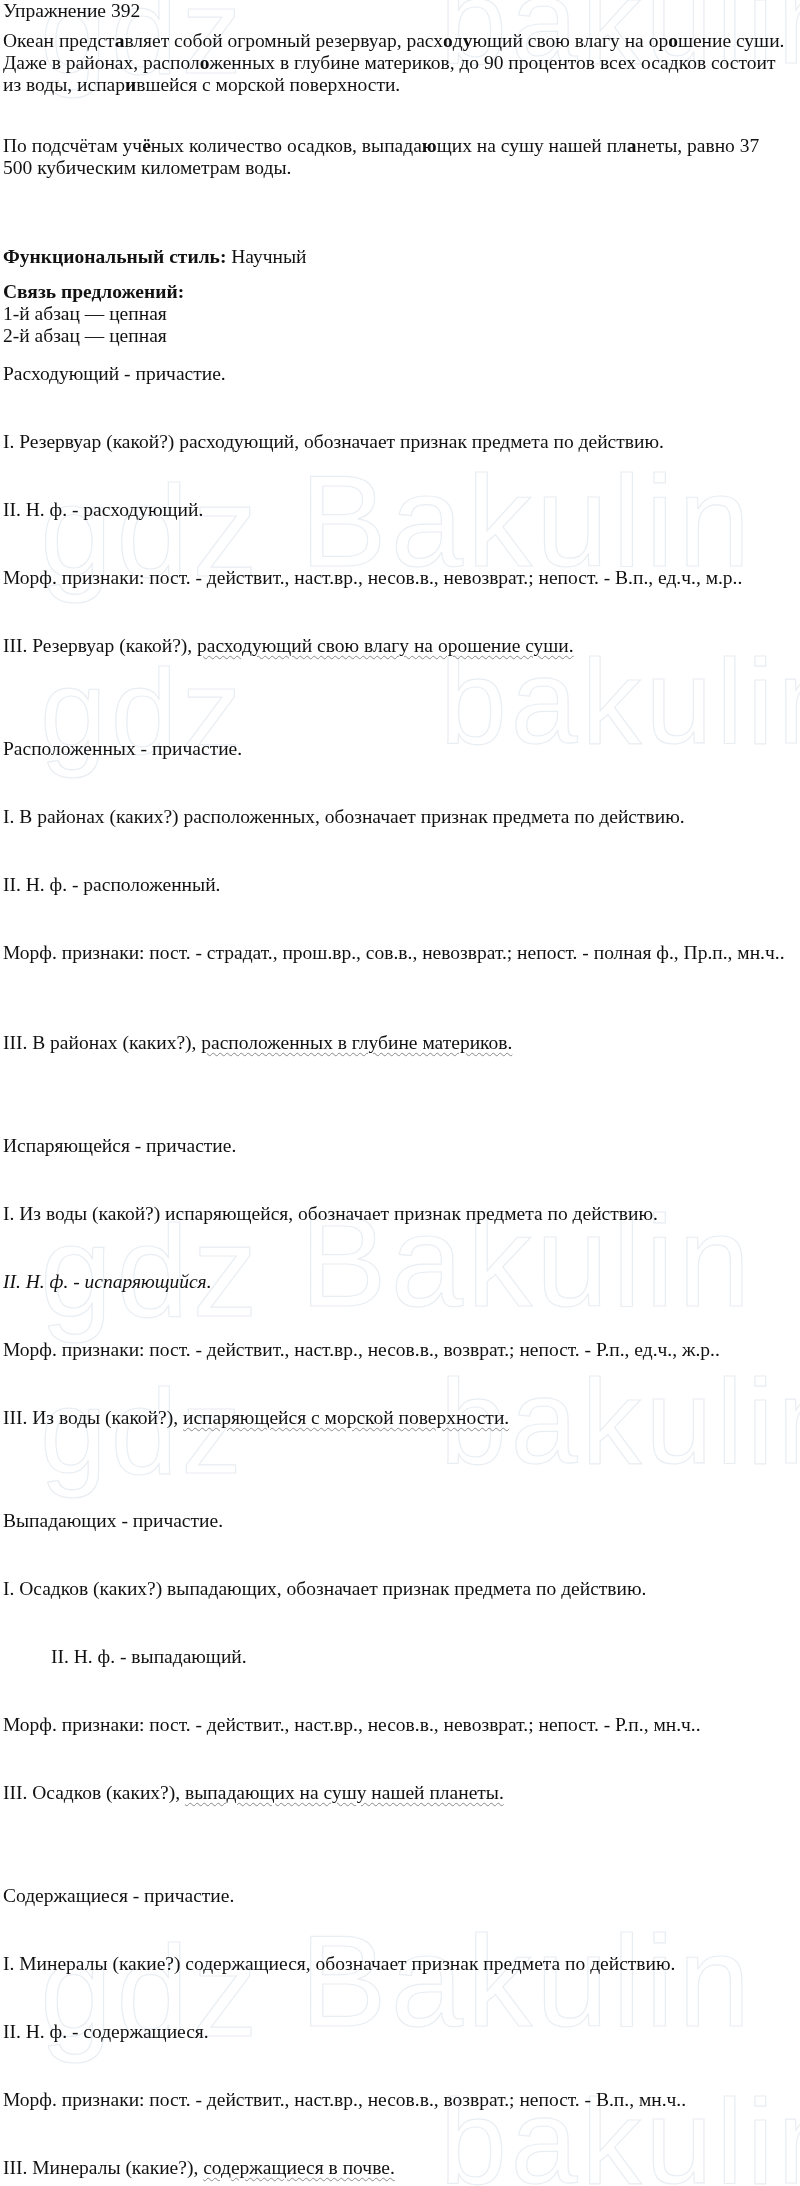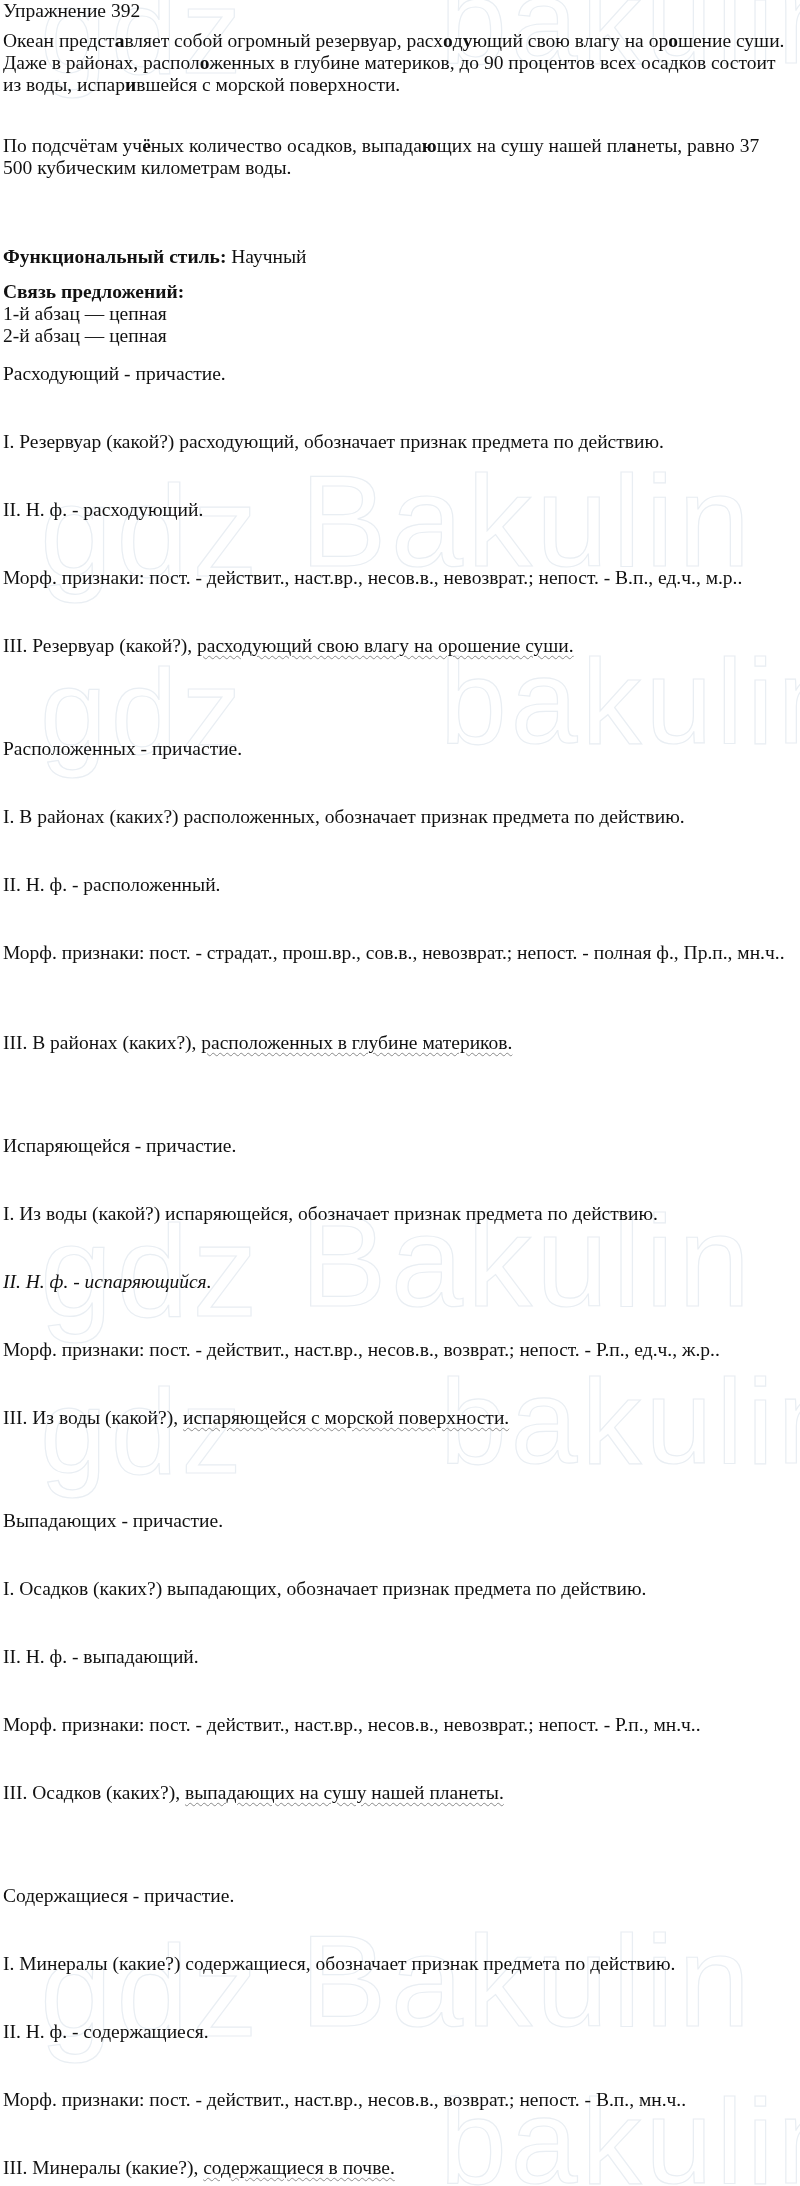--- a/index.html
+++ b/index.html
@@ -114,21 +114,21 @@
   <div class="block" style="top:1032px;"><span>III. В районах (каких?), </span><span class="wavy">расположенных в глубине материков.</span></div>
 
   <div class="block" style="top:1135px;">Испаряющейся - причастие.</div>
   <div class="block" style="top:1203px;">I. Из воды (какой?) испаряющейся, обозначает признак предмета по действию.</div>
   <div class="block" style="top:1271px;font-style:italic;">II. Н. ф. - испаряющийся.</div>
   <div class="block" style="top:1339px;white-space:nowrap;">Морф. признаки: пост. -  действит., наст.вр., несов.в., возврат.; непост. - Р.п., ед.ч., ж.р..</div>
   <div class="block" style="top:1407px;"><span>III. Из воды (какой?), </span><span class="wavy">испаряющейся с морской поверхности.</span></div>
 
   <div class="block" style="top:1510px;">Выпадающих - причастие.</div>
   <div class="block" style="top:1578px;">I. Осадков (каких?) выпадающих, обозначает признак предмета по действию.</div>
-  <div class="block" style="top:1646px;">II. Н. ф. - выпадающий.</div>
+  <div class="block" style="top:1646px;margin-left:48px;">II. Н. ф. - выпадающий.</div>
   <div class="block" style="top:1714px;white-space:nowrap;">Морф. признаки: пост. -  действит., наст.вр., несов.в., невозврат.; непост. - Р.п., мн.ч..</div>
   <div class="block" style="top:1782px;"><span>III. Осадков (каких?), </span><span class="wavy">выпадающих на сушу нашей планеты.</span></div>
 
   <div class="block" style="top:1885px;">Содержащиеся - причастие.</div>
   <div class="block" style="top:1953px;">I. Минералы (какие?) содержащиеся, обозначает признак предмета по действию.</div>
   <div class="block" style="top:2021px;">II. Н. ф. - содержащиеся.</div>
   <div class="block" style="top:2089px;white-space:nowrap;">Морф. признаки: пост. -  действит., наст.вр., несов.в., возврат.; непост. - В.п., мн.ч..</div>
   <div class="block" style="top:2157px;"><span>III. Минералы (какие?), </span><span class="wavy">содержащиеся в почве.</span></div>
 
 </div>

